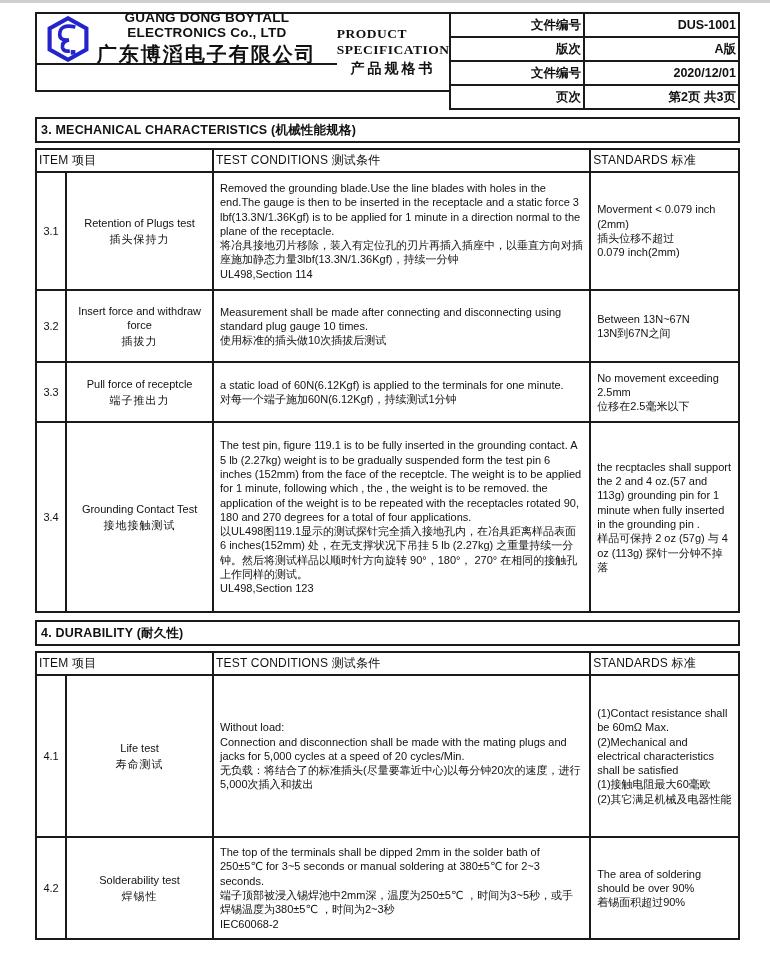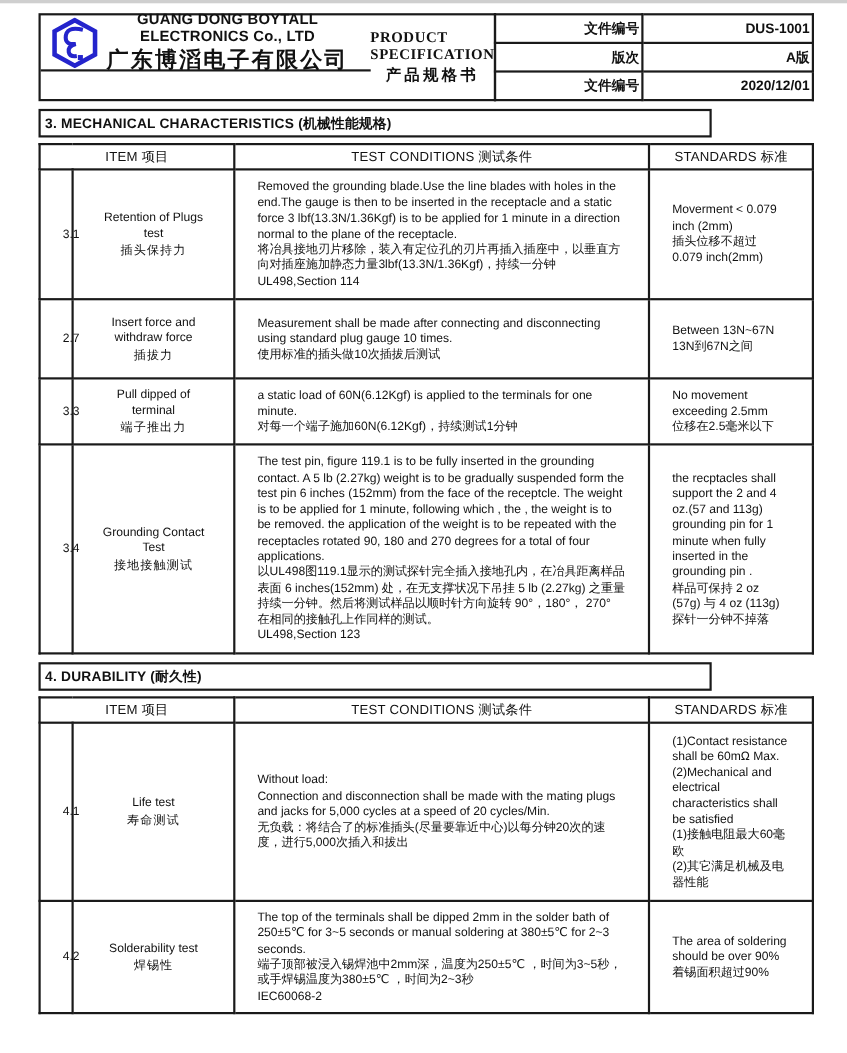--- a/index.html
+++ b/index.html
@@ -32,29 +32,29 @@
   .header-meta { border-collapse:collapse; table-layout:fixed; margin-left:-2px; }
   .header-meta td {
     border:2px solid #1a1a1a; height:22px; text-align:right;
     font-weight:bold; font-size:12.5px; padding:0 2px;
   }
   .header-meta .m-label { width:129px; }
   .header-meta .m-value { width:150px; }
 
   
   .section-title {
-    box-sizing:border-box; width:612px; height:26px; margin-top:7px;
+    box-sizing:border-box; width:705px; height:26px; margin-top:7px;
     border:2px solid #1a1a1a; font-weight:bold; font-size:12.5px;
     line-height:22px; padding:0 4px; letter-spacing:.2px;
   }
 
   
   .spec-table { border-collapse:collapse; table-layout:fixed; width:705px; margin-top:5px; }
-  .spec-table td { border:2px solid #1a1a1a; font-size:11px; line-height:1.3; padding:2px 20px; vertical-align:middle; }
-  .spec-table .head-row td { text-align:center; font-size:12px; height:19px; padding:1px 2px; letter-spacing:.2px; }
+  .spec-table td { border:2px solid #1a1a1a; font-size:11px; line-height:1.3; padding:2px 6px; vertical-align:middle; }
+  .spec-table .head-row td { font-size:12px; height:19px; padding:1px 2px; letter-spacing:.2px; }
   .col-no   { width:30px; }
   .col-item { width:146px; }
   .col-test { width:375px; }
   .col-std  { width:148px; }
   .cell-no   { text-align:center; font-size:11.5px;margin-left:28px; }
   .cell-item { text-align:center; }
   .cell-item .item-cn { margin-top:1px; letter-spacing:1px; }
   .pre { white-space:pre-line; }
 </style>
 </head>
@@ -92,20 +92,24 @@
           <td class="m-value">DUS-1001</td>
         </tr>
         <tr>
           <td class="m-label">版次</td>
           <td class="m-value">A版</td>
         </tr>
         <tr>
           <td class="m-label">文件编号</td>
           <td class="m-value">2020/12/01</td>
         </tr>
+        <tr>
+          <td class="m-label">页次</td>
+          <td class="m-value">第2页  共3页</td>
+        </tr>
       </tbody>
     </table>
   </div>
 
   <div class="section-title">3. MECHANICAL CHARACTERISTICS  (机械性能规格)</div>
 
   <table class="spec-table">
     <colgroup>
         <col class="col-no">
         <col class="col-item">
@@ -125,34 +129,34 @@
           <div class="item-cn">插头保持力</div>
         </td>
         <td class="pre">Removed the grounding blade.Use the line blades with holes in the end.The gauge is then to be inserted in the receptacle and a static force 3 lbf(13.3N/1.36Kgf) is to be applied for 1 minute in a direction normal to the plane of the receptacle.
 将冶具接地刃片移除，装入有定位孔的刃片再插入插座中，以垂直方向对插座施加静态力量3lbf(13.3N/1.36Kgf)，持续一分钟
 UL498,Section 114</td>
         <td class="pre">Moverment &lt; 0.079 inch (2mm)
 插头位移不超过
 0.079 inch(2mm)</td>
       </tr>
       <tr style="height:72px;">
-        <td class="cell-no">2.7</td>
+        <td class="cell-no">3.2</td>
         <td class="cell-item">
           <div>Insert force and withdraw force</div>
           <div class="item-cn">插拔力</div>
         </td>
         <td class="pre">Measurement shall be made after connecting and disconnecting using standard plug gauge 10 times.
 使用标准的插头做10次插拔后测试</td>
         <td class="pre">Between 13N~67N
 13N到67N之间</td>
       </tr>
       <tr style="height:60px;">
         <td class="cell-no">3.3</td>
         <td class="cell-item">
-          <div>Pull dipped of terminal</div>
+          <div>Pull force of receptcle</div>
           <div class="item-cn">端子推出力</div>
         </td>
         <td class="pre"> a static load of 60N(6.12Kgf) is applied to the terminals for one minute.
 对每一个端子施加60N(6.12Kgf)，持续测试1分钟</td>
         <td class="pre">No movement exceeding 2.5mm
 位移在2.5毫米以下</td>
       </tr>
       <tr style="height:190px;">
         <td class="cell-no">3.4</td>
         <td class="cell-item">

